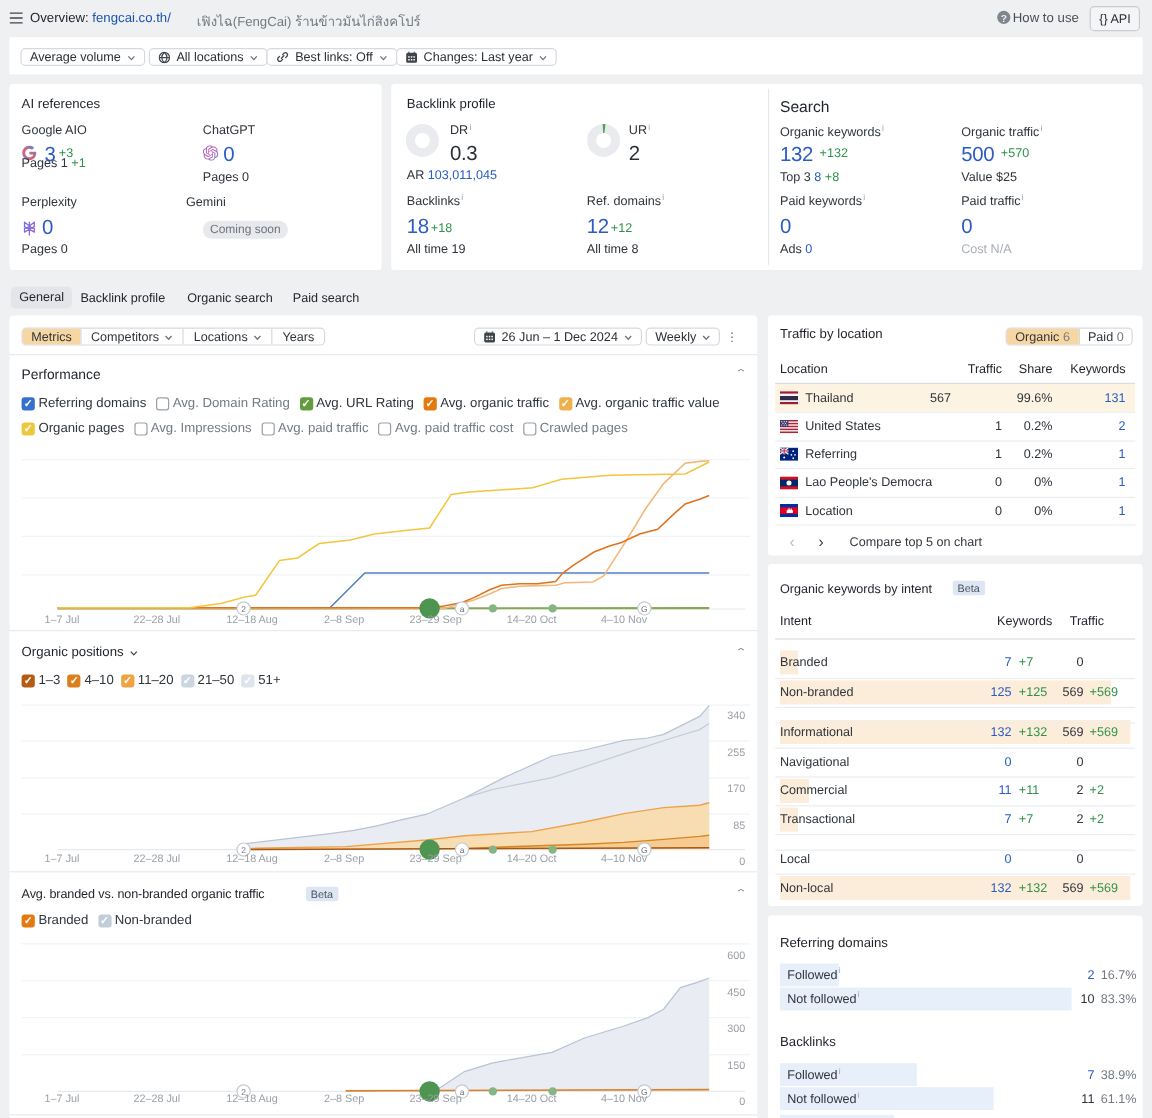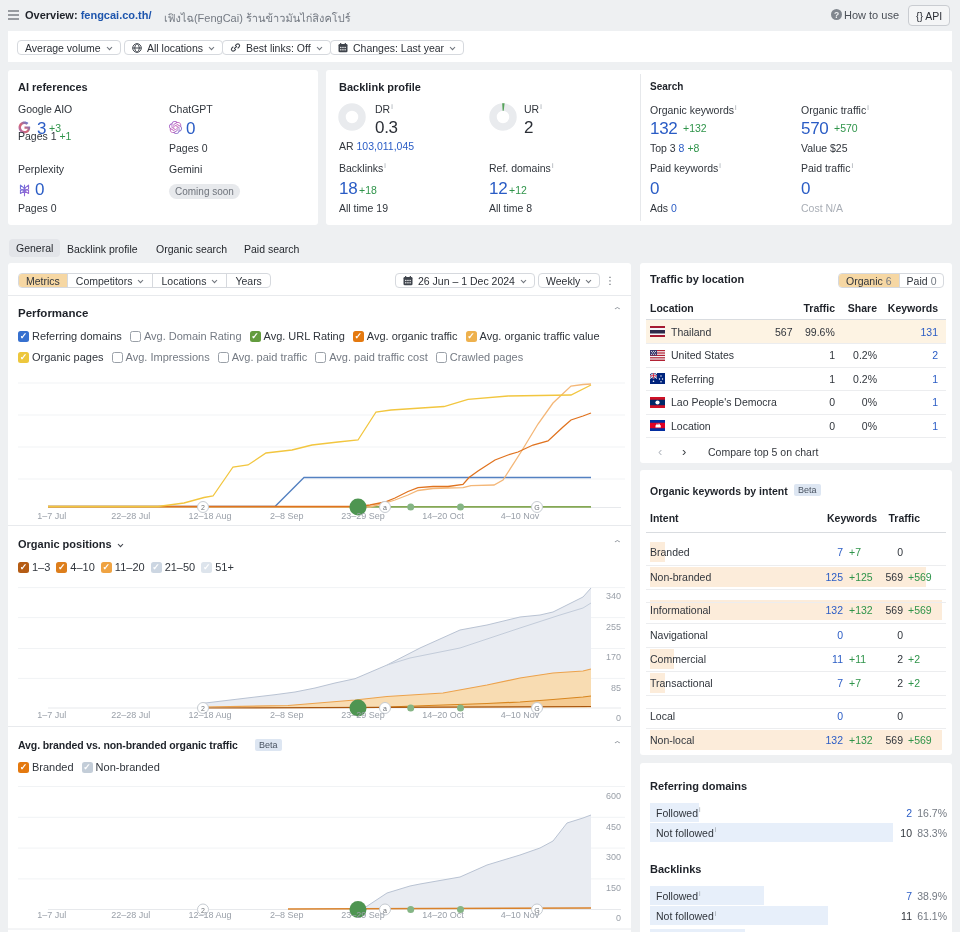--- a/index.html
+++ b/index.html
@@ -1,17 +1,17 @@
 <!DOCTYPE html>
 <html><head><meta charset="utf-8"><style>
 html,body{margin:0;padding:0}
 body{width:960px;height:932px;background:#eef0f2;font-family:"Liberation Sans",sans-serif;font-size:10.5px;color:#30353c;position:relative;overflow:hidden;-webkit-font-smoothing:antialiased}
 .abs{position:absolute}
 .card{position:absolute;background:#fff;border-radius:3px}
-.b{font-weight:bold;color:#1e2229}
+.b{font-weight:normal;color:#1e2229}
 .blue{color:#2a5cc5}
 .green{color:#2f944a}
 .gray{color:#747a83}
 .lgray{color:#a9aeb6}
 .big{font-size:17px;color:#2a5cc5;letter-spacing:-0.3px}
 .bigd{font-size:17px;color:#2b2f36;letter-spacing:-0.3px}
 .btn{position:absolute;height:15px;border:1px solid #d6d9de;border-radius:4px;background:#fff;display:flex;align-items:center;padding:0 7px;box-sizing:border-box;color:#2b2f36;white-space:nowrap}
 .carr2{margin-left:5px;margin-top:2px}
 .sup{color:#9aa0a8;font-size:7px;vertical-align:super;line-height:0;margin-left:1px}
 .chev{position:absolute;color:#8a9098;font-size:8px;transform:scaleX(1.6)}
@@ -102,21 +102,21 @@
         <linearGradient id="cg1" x1="0" y1="0" x2="1" y2="1">
           <stop offset="0" stop-color="#8a5fd0"></stop>
           <stop offset=".5" stop-color="#c95fb8"></stop>
           <stop offset="1" stop-color="#5f7ddb"></stop>
         </linearGradient>
       </defs>
       <path fill="url(#cg1)" d="M22.28 9.82a5.98 5.98 0 0 0-.52-4.91 6.05 6.05 0 0 0-6.51-2.9A6.07 6.07 0 0 0 4.98 4.18a5.98 5.98 0 0 0-3.99 2.9 6.05 6.05 0 0 0 .74 7.1 5.98 5.98 0 0 0 .51 4.91 6.05 6.05 0 0 0 6.51 2.9A5.98 5.98 0 0 0 13.26 24a6.06 6.06 0 0 0 5.77-4.21 5.98 5.98 0 0 0 3.99-2.9 6.06 6.06 0 0 0-.74-7.07zm-9.02 12.61a4.48 4.48 0 0 1-2.87-1.04l.14-.08 4.78-2.76a.78.78 0 0 0 .39-.68v-6.74l2.02 1.17a.07.07 0 0 1 .04.06v5.58a4.5 4.5 0 0 1-4.5 4.49zm-9.66-4.13a4.47 4.47 0 0 1-.54-3.01l.14.09 4.78 2.76a.78.78 0 0 0 .78 0l5.84-3.37v2.33a.08.08 0 0 1-.03.06l-4.83 2.79a4.5 4.5 0 0 1-6.14-1.65zM2.34 7.9a4.49 4.49 0 0 1 2.37-1.97V11.6a.77.77 0 0 0 .39.68l5.81 3.35-2.02 1.17a.08.08 0 0 1-.07 0L4 14.01a4.5 4.5 0 0 1-1.66-6.11zm16.6 3.86L13.1 8.38l2.02-1.16a.08.08 0 0 1 .07 0l4.83 2.79a4.49 4.49 0 0 1-.68 8.1v-5.68a.77.77 0 0 0-.4-.67zm2.01-3.02l-.14-.09-4.77-2.78a.78.78 0 0 0-.79 0L9.41 9.24V6.91a.07.07 0 0 1 .03-.06l4.83-2.79a4.5 4.5 0 0 1 6.68 4.66zm-12.64 4.16l-2.02-1.16a.08.08 0 0 1-.04-.06V6.07a4.5 4.5 0 0 1 7.38-3.45l-.14.08-4.78 2.76a.78.78 0 0 0-.39.68zm1.1-2.37l2.6-1.5 2.6 1.5v3l-2.6 1.5-2.6-1.5z"></path>
     </svg></div>
 <div class="abs big" style="left:186px;top:119px">0</div>
 <div class="abs" style="left:169px;top:142px">Pages 0</div>
-<div class="abs" style="left:169px;top:163px">Gemini</div>
+<div class="abs" style="left:155px;top:163px">Gemini</div>
 <div class="abs" style="left:169px;top:184px;background:#e7e9ec;border-radius:8px;padding:2px 6px;color:#6f747c;font-size:10px">Coming soon</div>
 
 <div class="abs b" style="left:339px;top:81px;font-size:11px">Backlink profile</div>
 <svg class="abs" style="left:338px;top:103px" width="28" height="28" viewBox="0 0 28 28">
     <circle cx="14" cy="14" r="10" fill="none" stroke="#e9ebee" stroke-width="7.5"></circle>
   </svg>
 <div class="abs" style="left:375px;top:103px">DR<span class="sup">i</span></div>
 <div class="abs bigd" style="left:375px;top:118px">0.3</div>
 <div class="abs" style="left:339px;top:140px">AR <span class="blue">103,011,045</span></div>
 <div class="abs" style="left:339px;top:162px">Backlinks<span class="sup">i</span></div>
@@ -128,30 +128,30 @@
     <circle cx="14" cy="14" r="10" fill="none" stroke="#56a25a" stroke-width="7.5" stroke-dasharray="2.2 60.6" stroke-dashoffset="1" transform="rotate(-90 14 14)"></circle>
   </svg>
 <div class="abs" style="left:524px;top:103px">UR<span class="sup">i</span></div>
 <div class="abs bigd" style="left:524px;top:118px">2</div>
 <div class="abs" style="left:489px;top:162px">Ref. domains<span class="sup">i</span></div>
 <div class="abs big" style="left:489px;top:179px">12</div>
 <div class="abs green" style="left:509px;top:184px">+12</div>
 <div class="abs" style="left:489px;top:202px">All time 8</div>
 
 <div class="abs" style="left:640px;top:74px;width:1px;height:147px;background:#e6e8eb"></div>
-<div class="abs b" style="left:650px;top:81px;font-size:10px">Search</div>
+<div class="abs b" style="left:650px;top:81px;font-size:13px">Search</div>
 <div class="abs" style="left:650px;top:104px">Organic keywords<span class="sup">i</span></div>
 <div class="abs big" style="left:650px;top:119px">132</div>
 <div class="abs green" style="left:683px;top:122px">+132</div>
 <div class="abs" style="left:650px;top:142px">Top 3 <span class="blue">8</span> <span class="green">+8</span></div>
 <div class="abs" style="left:650px;top:162px">Paid keywords<span class="sup">i</span></div>
 <div class="abs big" style="left:650px;top:179px">0</div>
 <div class="abs" style="left:650px;top:202px">Ads <span class="blue">0</span></div>
 <div class="abs" style="left:801px;top:104px">Organic traffic<span class="sup">i</span></div>
-<div class="abs big" style="left:801px;top:119px">570</div>
+<div class="abs big" style="left:801px;top:119px">500</div>
 <div class="abs green" style="left:834px;top:122px">+570</div>
 <div class="abs" style="left:801px;top:142px">Value $25</div>
 <div class="abs" style="left:801px;top:162px">Paid traffic<span class="sup">i</span></div>
 <div class="abs big" style="left:801px;top:179px">0</div>
 <div class="abs lgray" style="left:801px;top:202px">Cost N/A</div>
 
 <div class="abs" style="left:9px;top:239px;height:18px;background:#e3e5e9;border-radius:4px;display:flex;align-items:center;padding:0 7px;font-size:10.5px;color:#24272d">General</div>
 <div class="abs" style="left:67px;top:243px;font-size:10.5px;color:#24272d">Backlink profile</div>
 <div class="abs" style="left:156px;top:243px;font-size:10.5px;color:#24272d">Organic search</div>
 <div class="abs" style="left:244px;top:243px;font-size:10.5px;color:#24272d">Paid search</div>
@@ -351,21 +351,21 @@
 <div class="abs b" style="left:884px;top:302px;width:54px;text-align:right">Keywords</div>
 <div class="abs" style="left:646px;top:318.5px;width:300px;height:1px;background:#d9dce0"></div>
 <div class="abs" style="left:646px;top:320px;width:300px;height:23px;background:#fdf3e3"></div>
 <svg class="abs" style="left:650px;top:326px" width="15" height="11">
     <rect width="15" height="11" fill="#A51931"></rect>
     <rect y="2" width="15" height="7" fill="#f4f5f8"></rect>
     <rect y="4" width="15" height="3.5" fill="#2D2A4A"></rect>
   </svg>
 <div class="abs" style="left:671px;top:325.5px">Thailand</div>
 <div class="abs" style="left:775px;top:325.5px;width:60px;text-align:left">567</div>
-<div class="abs" style="left:805px;top:325.5px;width:37px;">99.6%</div>
+<div class="abs" style="left:840px;top:325.5px;width:37px;text-align:right">99.6%</div>
 <div class="abs blue" style="left:884px;top:325.5px;width:54px;text-align:right">131</div>
 <div class="abs" style="left:646px;top:343px;width:300px;height:1px;background:#ecedef"></div>
 <svg class="abs" style="left:650px;top:349.5px" width="15" height="11">
     <rect width="15" height="11" fill="#f4f5f8"></rect>
     <g fill="#B22234">
       <rect width="15" height="1.2"></rect>
       <rect y="2.4" width="15" height="1.2"></rect>
       <rect y="4.8" width="15" height="1.2"></rect>
       <rect y="7.2" width="15" height="1.2"></rect>
       <rect y="9.6" width="15" height="1.4"></rect>

